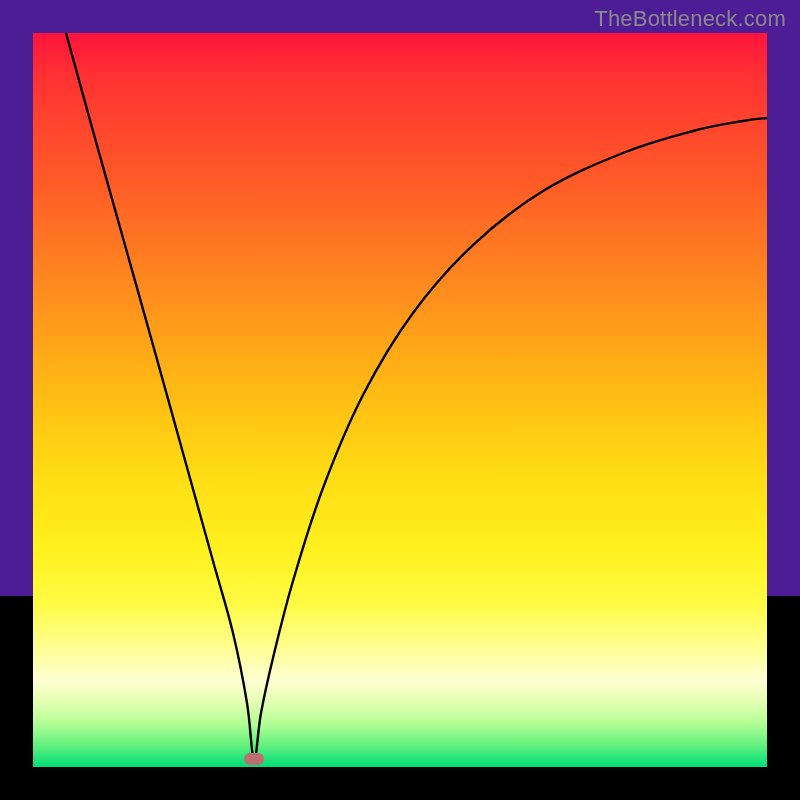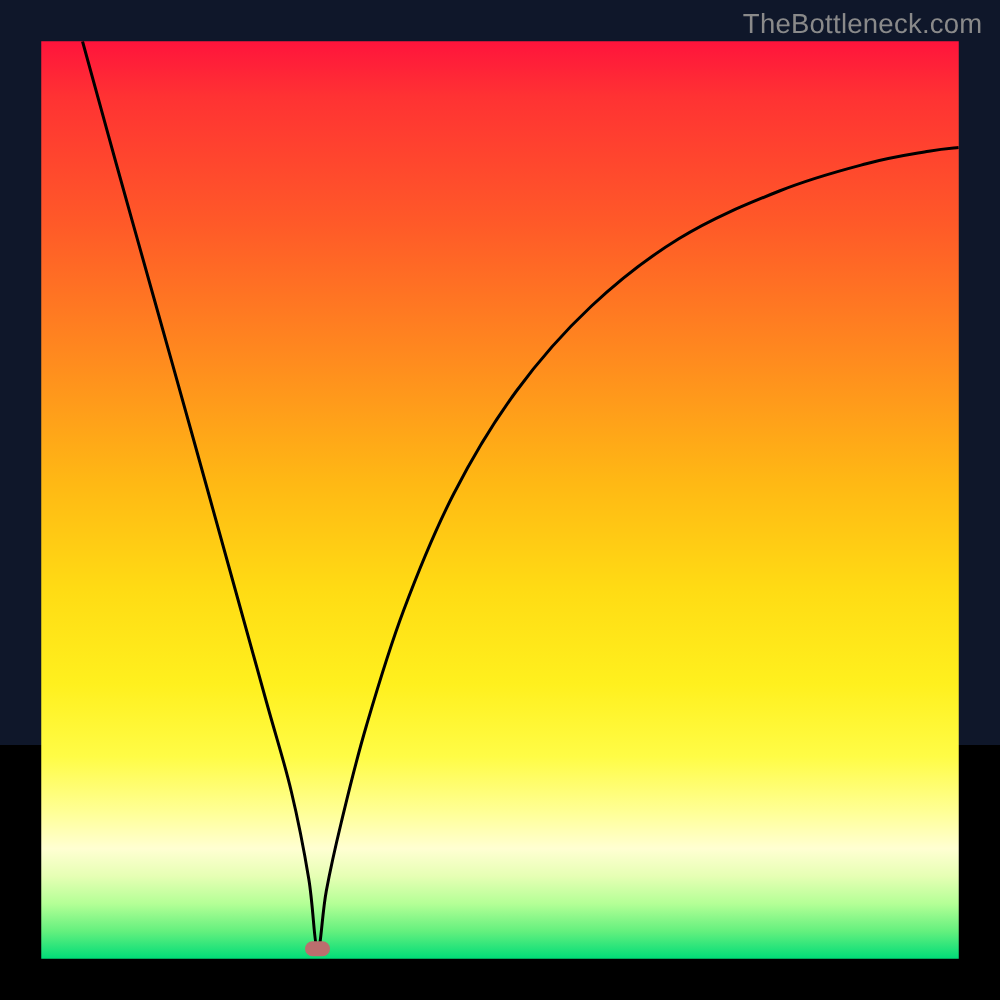--- a/index.html
+++ b/index.html
@@ -10,21 +10,21 @@
     background: #000;
     overflow: hidden;
     font-family: Arial, Helvetica, sans-serif;
   }
   .frame {
     position: absolute;
     left: 0;
     top: 0;
     width: 800px;
     height: 596px;
-    background: #0f172a;
+    background: #4c1d95;
   }
   .plot {
     position: absolute;
     left: 33px;
     top: 33px;
     width: 734px;
     height: 734px;
     background: linear-gradient(
       to bottom,
       #ff143c 0%,

